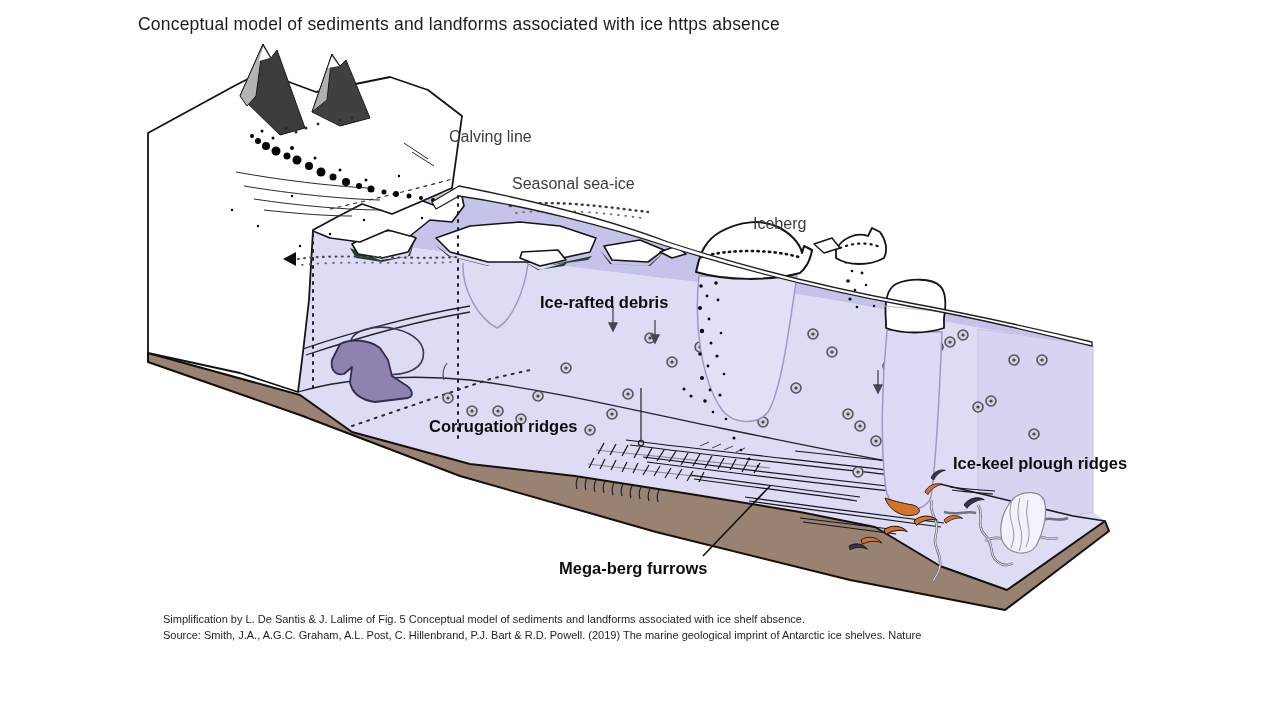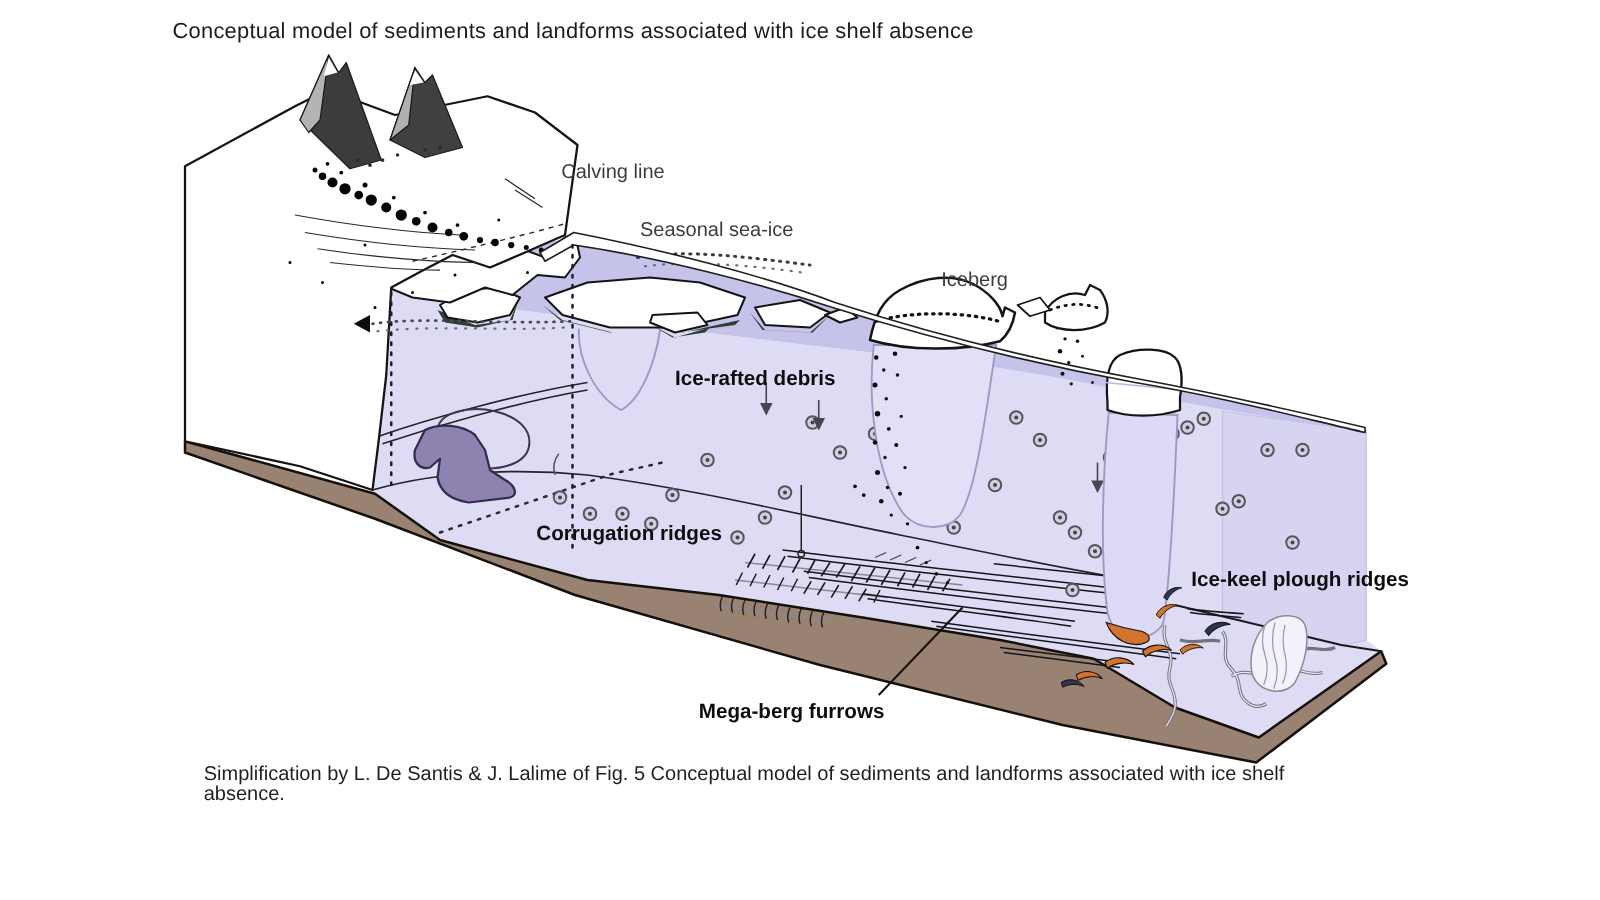--- a/index.html
+++ b/index.html
@@ -1,29 +1,29 @@
 <!DOCTYPE html>
 <html><head>
 <meta charset="utf-8">
 <style>
   html,body{margin:0;padding:0;}
   body{width:1280px;height:720px;background:#ffffff;position:relative;overflow:hidden;
        font-family:"Liberation Sans",sans-serif;}
   .title{position:absolute;left:138px;top:14px;font-size:17.5px;color:#1c1c1c;
          letter-spacing:.2px;font-weight:500;}
-  .caption{position:absolute;left:163px;top:612px;font-size:16px;color:#1f1f1f;
+  .caption{position:absolute;left:163px;top:612px;font-size:11px;color:#1f1f1f;
            line-height:15.5px;width:930px;}
   svg{position:absolute;left:0;top:0;}
   .lbl{font-family:"Liberation Sans",sans-serif;font-size:16px;fill:#3c3c3c;}
   .lblb{font-family:"Liberation Sans",sans-serif;font-size:16.5px;font-weight:bold;fill:#0d0d0d;}
 </style>
 </head>
 <body>
 
-<div class="title">Conceptual model of sediments and landforms associated with ice shelf absence</div>
+<div class="title">Conceptual model of sediments and landforms associated with ice https absence</div>
 
 <svg width="1280" height="720" viewBox="0 0 1280 720">
 
   <g>
 
     <path fill="#dedcf5" d="M313,230 C370,243 440,252 500,258 C580,268 660,278 750,288 C810,295 860,304 910,315
          C970,327 1040,338 1093,345 L1093,512 L1105,521 L1007,590 L940,566 L875,527 L800,512
          L690,494 L575,476 L470,464 L352,432 L298,394 Z"></path>
 
     <path fill="#c6c3eb" d="M455,190 C530,202 610,220 668,242 C760,272 840,290 910,303 C980,316 1050,332 1093,343
@@ -342,13 +342,14 @@
     <text class="lbl" x="753" y="229">Iceberg</text>
     <text class="lblb" x="540" y="308">Ice-rafted debris</text>
     <text class="lblb" x="429" y="432">Corrugation ridges</text>
     <text class="lblb" x="953" y="469">Ice-keel plough ridges</text>
     <text class="lblb" x="559" y="574">Mega-berg furrows</text>
   </g>
 </svg>
 
 <div class="caption">
   <div>Simplification by L. De Santis &amp; J. Lalime of Fig. 5 Conceptual model of sediments and landforms associated with ice shelf absence.</div>
+  <div>Source: Smith, J.A., A.G.C. Graham, A.L. Post, C. Hillenbrand, P.J. Bart &amp; R.D. Powell. (2019) The marine geological imprint of Antarctic ice shelves. Nature</div>
 </div>
 
 </body></html>

